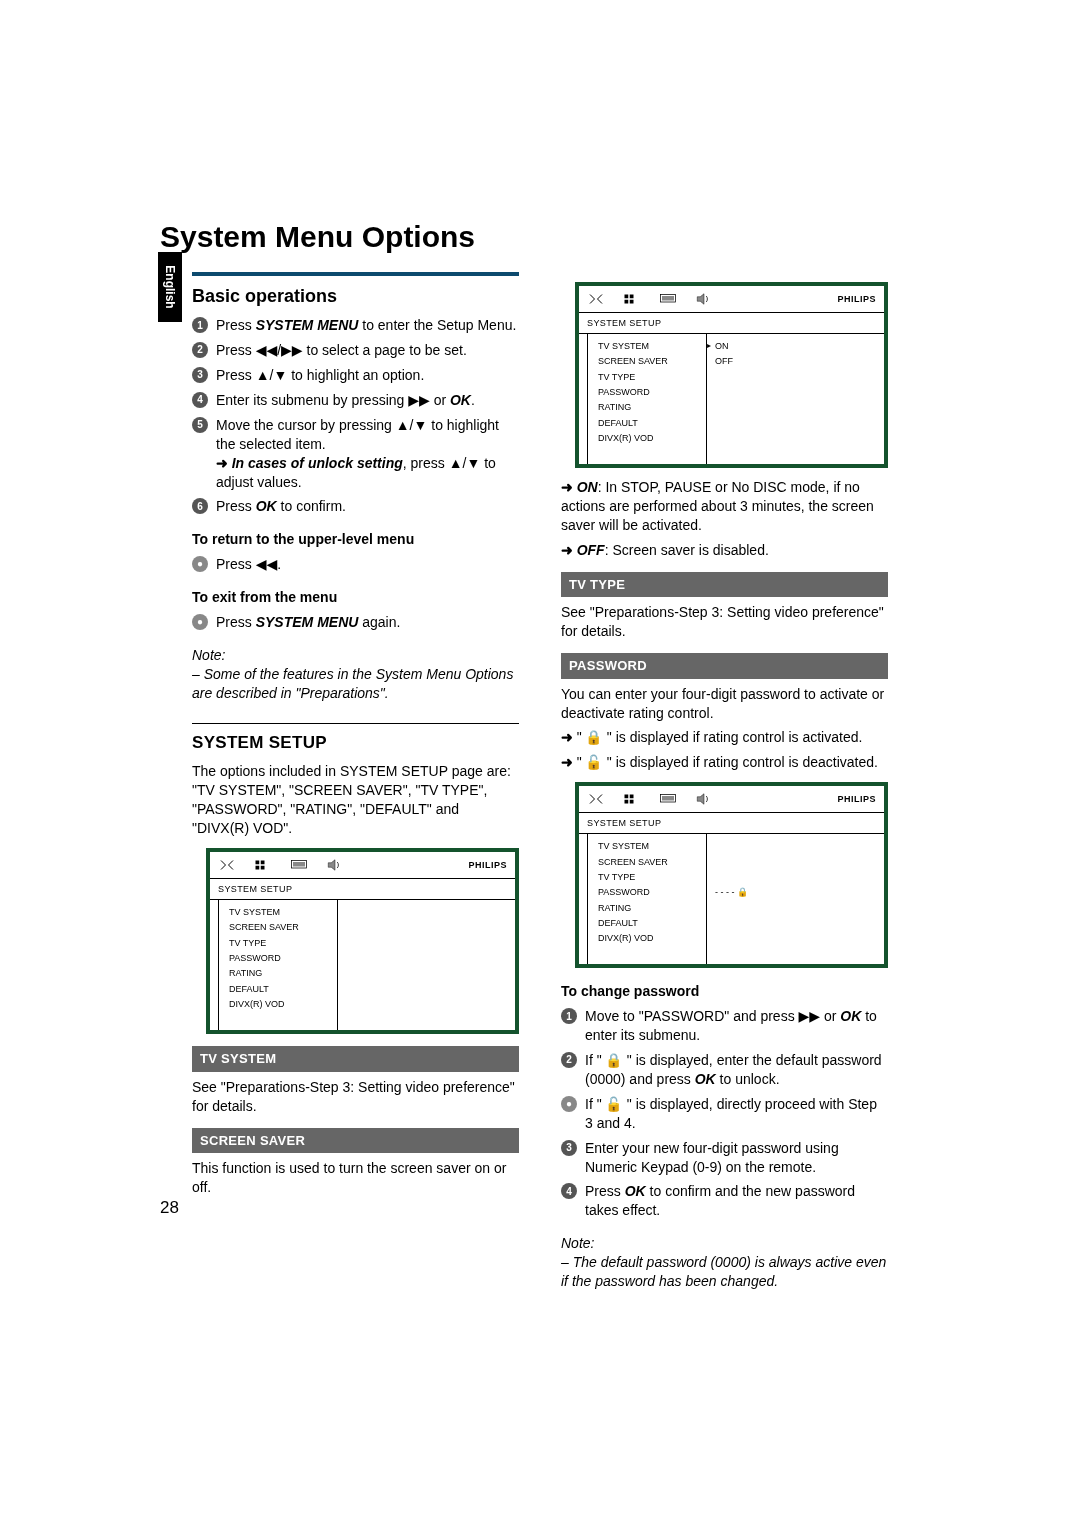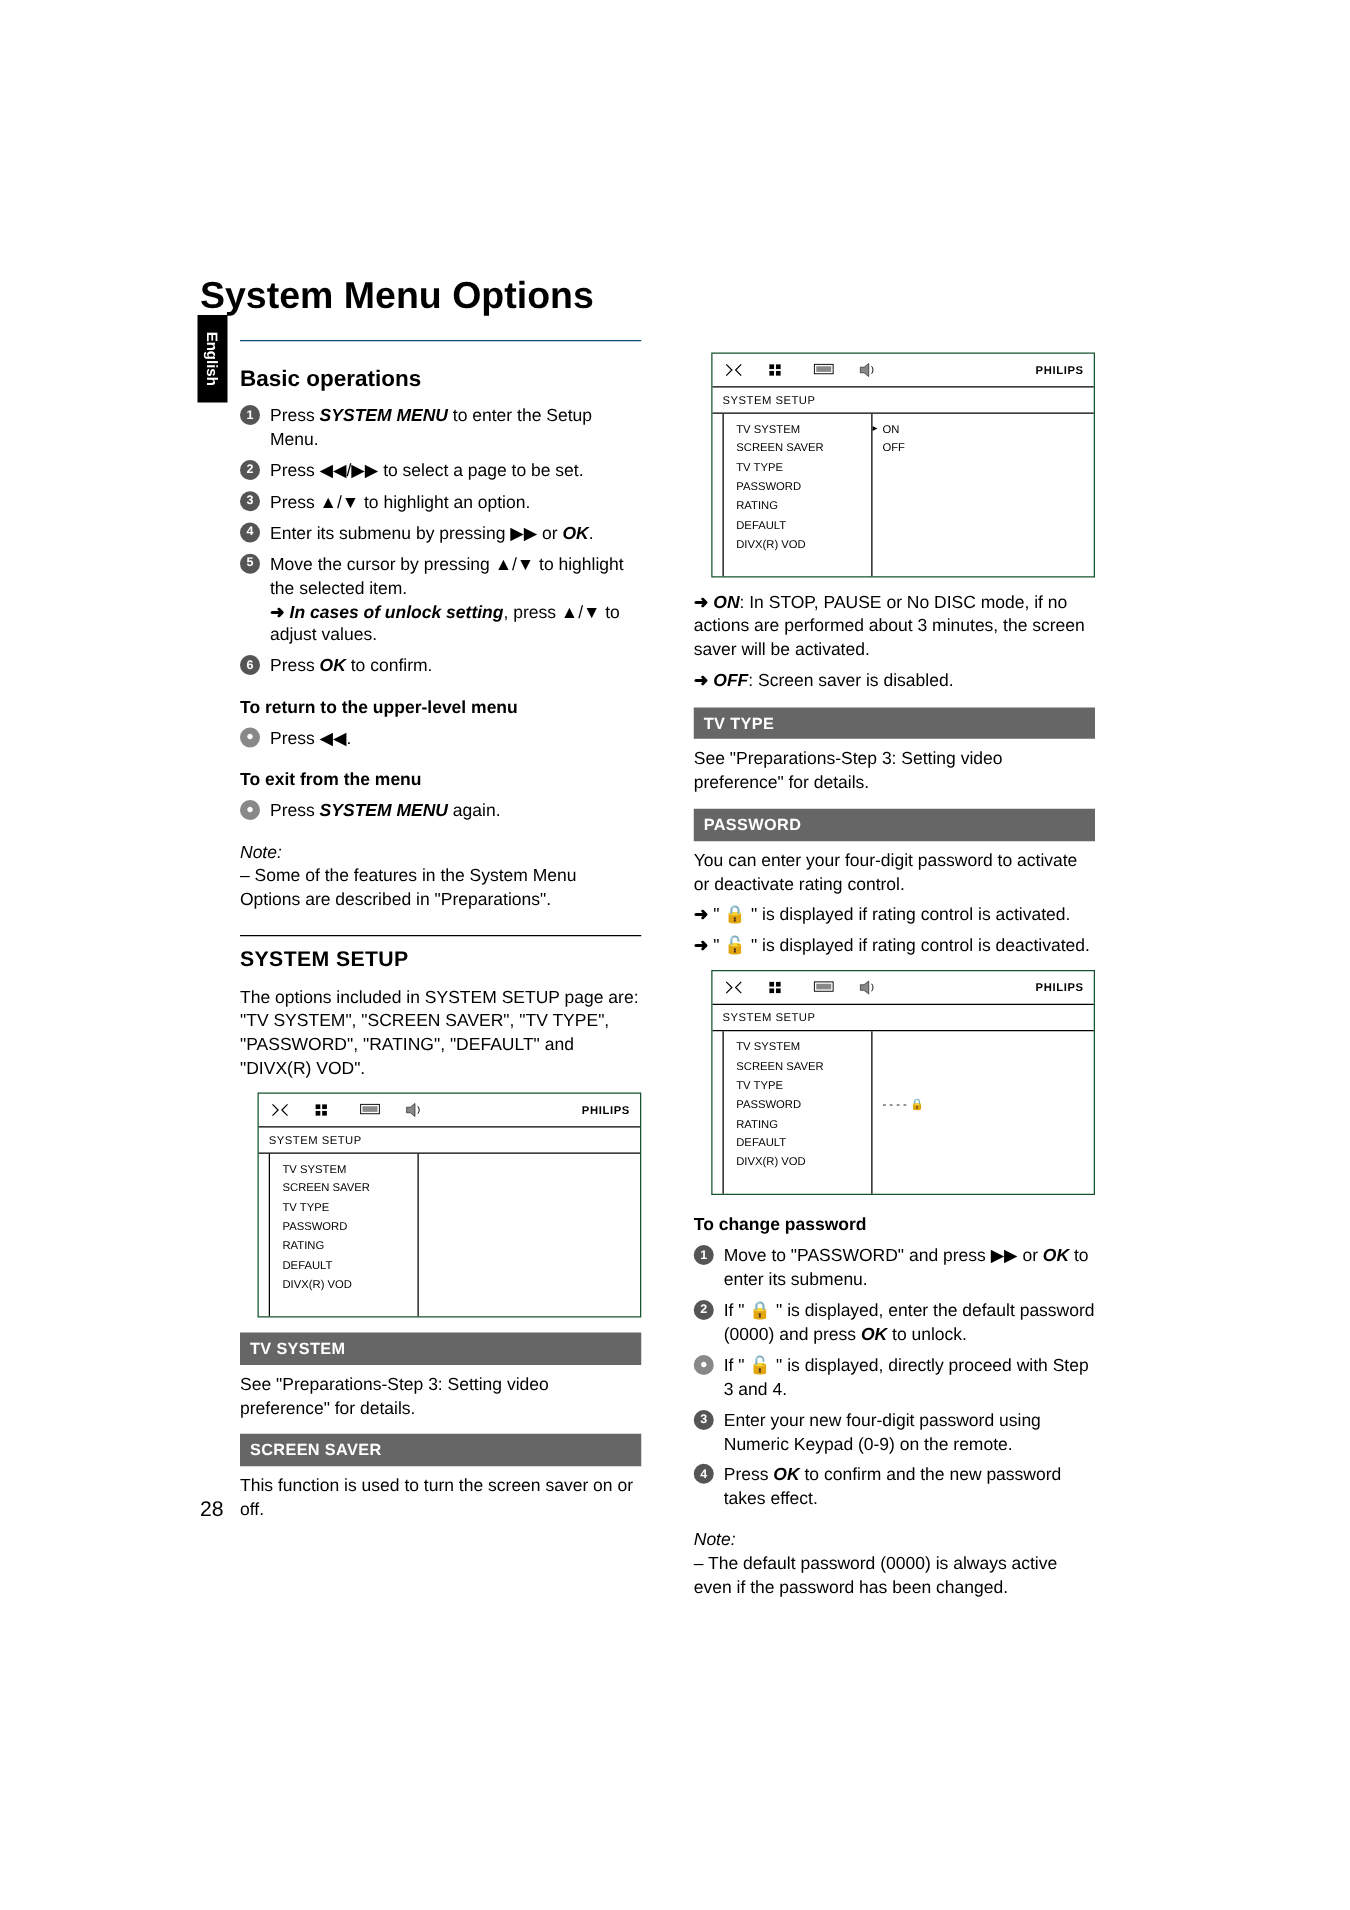--- a/index.html
+++ b/index.html
@@ -4,33 +4,33 @@
 <style>
   @page { size: 1080px 1528px; margin: 0; }
   html, body { margin: 0; padding: 0; width: 1080px; height: 1528px; background: #fff; font-family: Arial, Helvetica, sans-serif; color: #000; }
   .page { width: 1009px; height: 1528px; position: relative; box-sizing: border-box; padding: 220px 160px 40px 160px; }
   .title { font-size: 30px; font-weight: bold; margin: 0 0 18px 0; }
   .lang-tab { position: absolute; left: 158px; top: 252px; width: 24px; height: 70px; background: #000; color: #fff; font-size: 12px; font-weight: bold; display: flex; align-items: center; justify-content: center; }
   .lang-tab span { transform: rotate(90deg); white-space: nowrap; }
   .columns { display: flex; gap: 42px; }
   .col { flex: 1; font-size: 14px; line-height: 1.35; }
   .col-left { margin-left: 32px; }
-  .sec-head { font-size: 18px; font-weight: bold; border-top: 1px solid #0c4a6e; padding-top: 18px; margin: 0 0 8px 0; }
+  .sec-head { font-size: 18px; font-weight: bold; border-top: 4px solid #0c4a6e; padding-top: 8px; margin: 0 0 8px 0; }
   .step { display: flex; gap: 8px; margin: 6px 0; }
   .num { width: 16px; height: 16px; border-radius: 50%; background: #555; color: #fff; font-size: 10px; display: inline-flex; align-items: center; justify-content: center; flex: 0 0 16px; margin-top: 1px; font-weight: bold; }
   .num.gray { background: #888; }
   .step-body { flex: 1; }
   .arrow::before { content: "➜ "; font-weight: bold; }
   .subh { font-weight: bold; margin: 14px 0 6px 0; }
   .para { margin: 6px 0; }
   .note-lbl { font-style: italic; margin-top: 14px; }
-  .note-body { }
+  .note-body { font-style: italic; }
   .h-sys { font-size: 17px; font-weight: bold; text-transform: uppercase; border-top: 1px solid #000; padding-top: 8px; margin: 20px 0 8px 0; letter-spacing: 0.3px; }
   .band { background: #666; color: #fff; font-weight: bold; padding: 4px 8px; font-size: 13px; margin: 12px 0 6px 0; letter-spacing: 0.3px; }
-  .osd { border: 1px solid #14532d; width: 305px; margin: 10px 0 10px 14px; font-size: 10px; font-family: Arial, sans-serif; }
+  .osd { border: 4px solid #14532d; width: 305px; margin: 10px 0 10px 14px; font-size: 10px; font-family: Arial, sans-serif; }
   .osd-top { display: flex; align-items: center; justify-content: space-between; padding: 6px 8px; }
   .osd-top .ticons { display: flex; gap: 18px; align-items: center; }
   .tico { width: 18px; height: 14px; display: inline-block; }
   .tico svg { width: 100%; height: 100%; }
   .brand { font-size: 9px; font-weight: bold; letter-spacing: 0.5px; }
   .osd-row { border-top: 1px solid #000; padding: 4px 8px; font-size: 9px; letter-spacing: 0.4px; }
   .osd-body { display: flex; border-top: 1px solid #000; }
   .osd-menu { border-left: 1px solid #000; border-right: 1px solid #000; padding: 5px 8px 18px 10px; width: 100px; font-size: 9px; line-height: 1.7; }
   .osd-right { padding: 5px 8px; font-size: 9px; line-height: 1.7; flex: 1; }
   .osd-spacer { width: 8px; border-right: none; }

